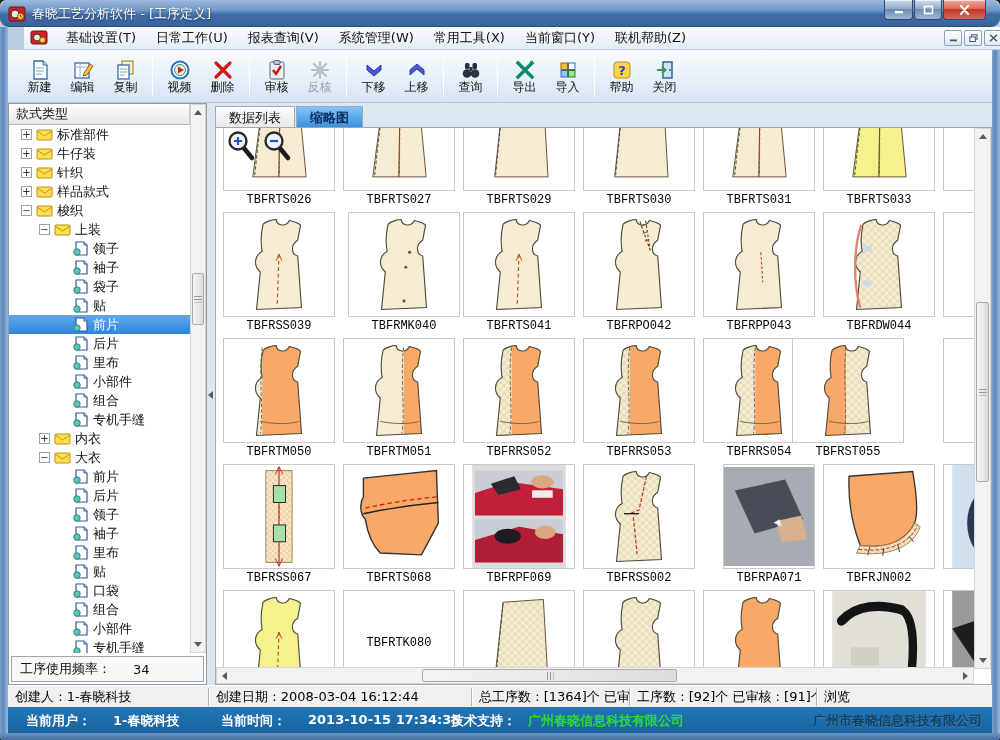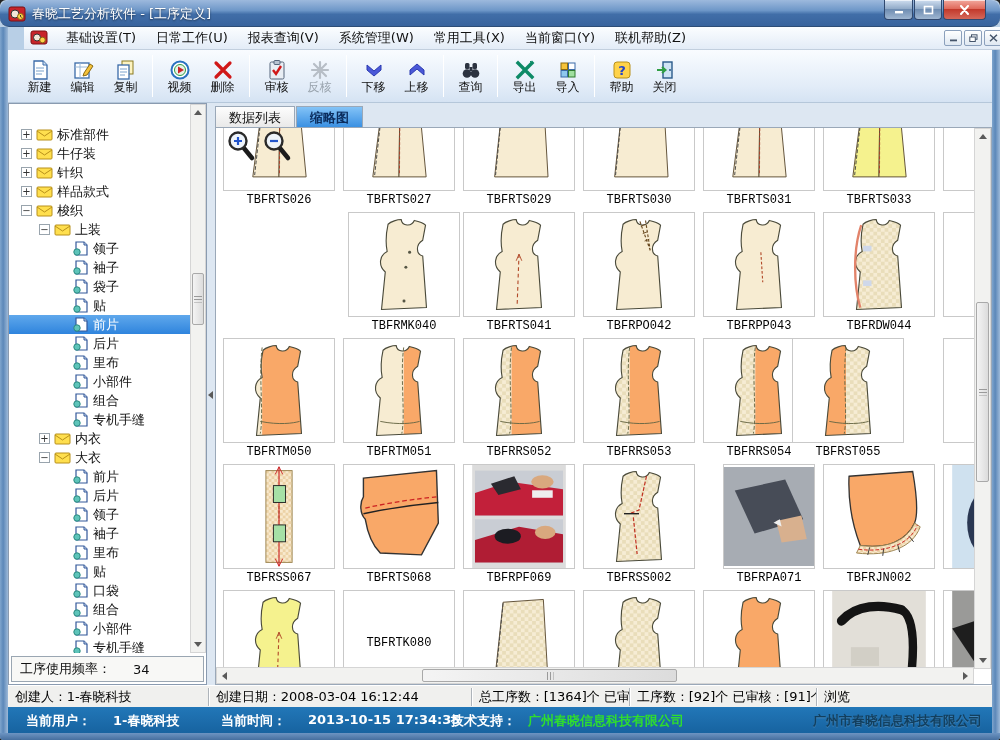--- a/index.html
+++ b/index.html
@@ -320,20 +320,23 @@
             <path d="M3 11 h8 M8 8 l3.5 3 L8 14" stroke="#2f9e44" stroke-width="2" fill="none"></path>
           </svg>
         </span>
         <span class="tbl">关闭</span>
       </button>
     </div>
 
   <div class="main">
 
     <div class="left-panel">
+      <div class="tree-header">
+        <span>款式类型</span>
+      </div>
       <div class="tree-rows" id="tree-rows">
           <div class="tree-row" style="padding-left: 12px;">
             <span class="expander">+</span>
             <span style="display: inline-flex;">
               <svg class="node-ico" viewBox="0 0 17 15">
                 <rect x="1" y="3" width="15" height="10" rx="1" fill="#ffdf4e" stroke="#b8901a"></rect>
                 <path d="M1 4 L8.5 9 L16 4" fill="none" stroke="#b8901a"></path>
               </svg>
             </span>
             <span>标准部件</span>
@@ -707,20 +710,30 @@
                   <path d="M51 14 L50.5 93" stroke="#b04028" stroke-dasharray="3 2" fill="none"></path>
                   <path d="M33 13 L24 94" stroke="#444" stroke-dasharray="4 2" fill="none"></path>
                 </svg>
               </div>
               <div class="cell-label">TBFRTS033</div>
             </div>
             <div class="cell" style="left: 727px; top: -42px;">
               <div class="thumb"></div>
               <div class="cell-label"></div>
             </div>
+            <div class="cell" style="left: 7px; top: 84px;">
+              <div class="thumb">
+                <svg viewBox="0 0 100 110" preserveAspectRatio="xMidYMid meet">
+                  <path d="M33 12 C36 9 43 7 47 7 C48 14 58 15 61 8 C66 9 71 11 73 13 L70 29 C62 34 63 44 70 46 L74 101 L26 103 L30 63 C22 56 24 45 32 41 C30 31 31 21 33 12 Z" fill="#f7ecd2" stroke="#4a4a3a" stroke-width="1.2"></path>
+                  <path d="M50 44 L48 99" stroke="#b24a2a" stroke-width="1.2" stroke-dasharray="4 3" fill="none"></path>
+                  <path d="M50 44 l-3 7 M50 44 l3 7" stroke="#b24a2a" fill="none"></path>
+                </svg>
+              </div>
+              <div class="cell-label">TBFRSS039</div>
+            </div>
             <div class="cell" style="left: 132px; top: 84px;">
               <div class="thumb">
                 <svg viewBox="0 0 100 110" preserveAspectRatio="xMidYMid meet">
                   <path d="M33 12 C36 9 43 7 47 7 C48 14 58 15 61 8 C66 9 71 11 73 13 L70 29 C62 34 63 44 70 46 L74 101 L26 103 L30 63 C22 56 24 45 32 41 C30 31 31 21 33 12 Z" fill="#f7ecd2" stroke="#4a4a3a" stroke-width="1.2"></path>
                   <circle cx="56" cy="42" r="1.6" fill="#554"></circle>
                   <circle cx="52" cy="58" r="1.6" fill="#554"></circle>
                   <circle cx="50" cy="94" r="1.6" fill="#554"></circle>
                 </svg>
               </div>
               <div class="cell-label">TBFRMK040</div>

